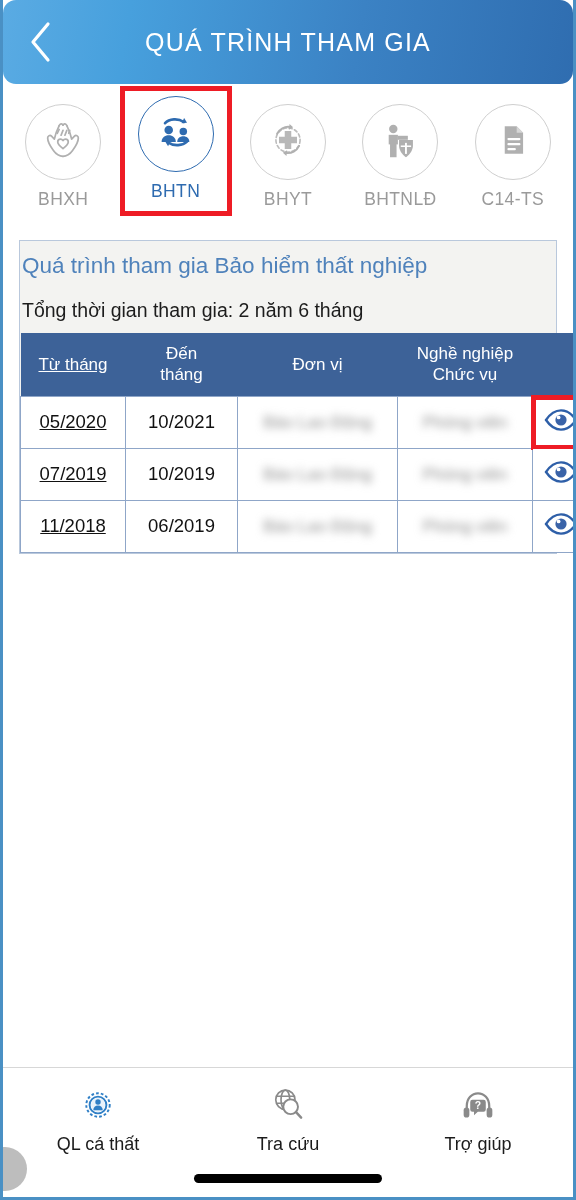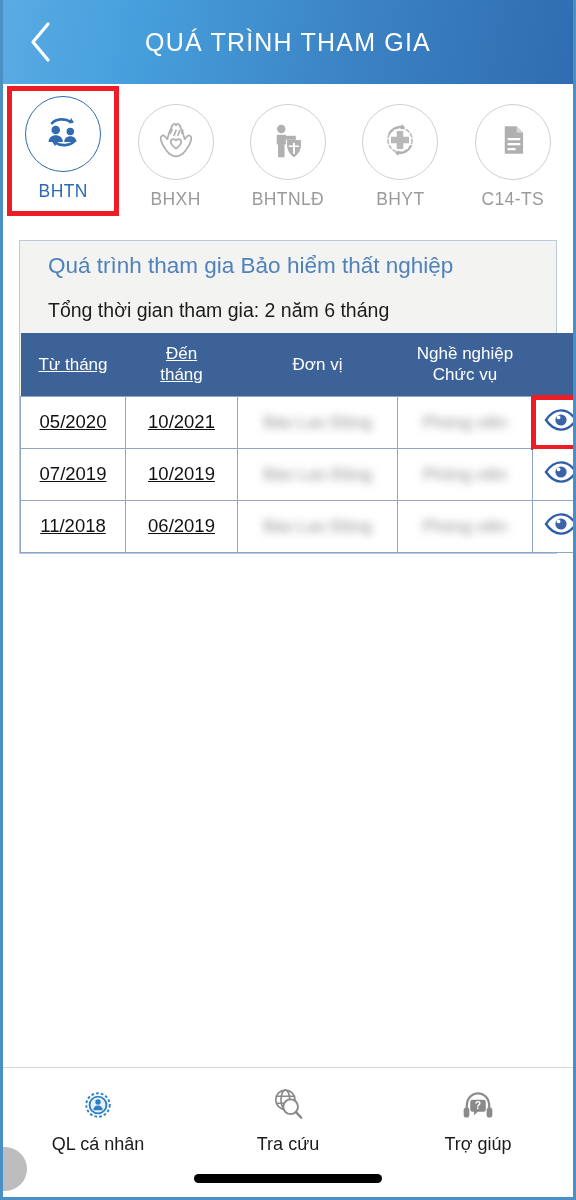--- a/index.html
+++ b/index.html
@@ -25,20 +25,21 @@
   }
 
   
   .appbar {
     position: relative;
     height: 84px;
     background: linear-gradient(100deg, #5aabe3 0%, #47a0dd 22%, #3b82c4 62%, #2f6db0 100%);
     display: flex;
     align-items: center;
     padding: 0 14px;
+    border-radius: 13px;
   }
   .back-btn {
     width: 46px;
     height: 60px;
     display: flex;
     align-items: center;
     justify-content: center;
     flex: 0 0 auto;
   }
   .back-btn svg { display: block; }
@@ -95,21 +96,21 @@
     padding: 6px 0 10px 0;
     margin-top: -8px;
   }
 
   
   .card {
     margin: 14px 16px 0 16px;
     border: 1.5px solid #b9c8dc;
     background: #f3f3f1;
   }
-  .card-head { padding: 12px 14px 11px 28px; }
+  .card-head { padding: 12px 14px 11px 2px; }
   .card-title {
     color: #4f82bb;
     font-size: 22.5px;
     font-weight: 400;
     line-height: 1.16;
   }
   .card-sub {
     color: #1c1c1c;
     font-size: 19.5px;
     margin-top: 20px;
@@ -136,21 +137,21 @@
     border: 1px solid #8fa6c8;
     height: 52px;
     text-align: center;
     font-size: 18.5px;
     color: #111;
     background: #ffffff;
     padding: 0;
     vertical-align: middle;
   }
   .col-from  { width: 105px; text-decoration: underline; }
-  .col-to    { width: 112px; text-decoration: underline; }
+  .col-to    { width: 112px; }
   .col-unit  { width: 160px; margin-top: 17px; }
   .col-job   { width: 135px; }
   .col-act   { width: 56px; }
 
   
   .blur {
     display: inline-block;
     color: #8e8e8e;
     font-size: 17px;
     filter: blur(4.2px);
@@ -232,102 +233,102 @@
       <span>
         <svg width="26" height="44" viewBox="0 0 26 44" aria-hidden="true">
           <path d="M21 4 L6 22 L21 40" fill="none" stroke="#ffffff" stroke-width="3.2" stroke-linecap="round" stroke-linejoin="round"></path>
         </svg>
       </span>
     </div>
     <div class="appbar-title">QUÁ TRÌNH THAM GIA</div>
   </div>
 
   <div class="tabstrip">
-
-    <div class="tab active">
-      <div class="circ">
-        <span>
-          <svg width="50" height="50" viewBox="0 0 48 48" aria-hidden="true">
-            <g fill="#2e6bb0">
-              <circle cx="17" cy="22" r="4.1"></circle>
-              <path d="M10.2 33.5 C10.2 29.6 13.2 27.2 17 27.2 C20.8 27.2 23.8 29.6 23.8 33.5 Z"></path>
-              <circle cx="31" cy="23.5" r="3.6"></circle>
-              <path d="M25.2 33.5 C25.2 30.1 27.7 28.1 31 28.1 C34.3 28.1 36.8 30.1 36.8 33.5 Z"></path>
-            </g>
-            <g fill="none" stroke="#2e6bb0" stroke-width="2.6" stroke-linecap="round">
-              <path d="M13.5 15.5 C17.5 11.2 26 10.6 31.5 14.4"></path>
-              <path d="M34.5 33.2 C30.5 37.2 22 37.8 16.6 34.2"></path>
-            </g>
-            <g fill="#2e6bb0">
-              <path d="M31.8 10.6 L34.6 15.2 L29.4 15.6 Z"></path>
-              <path d="M16.4 37.6 L13.6 33.1 L18.8 32.7 Z"></path>
-            </g>
-          </svg>
-        </span>
-      </div>
-      <div class="lbl">BHTN</div>
-    </div>
 
     <div class="tab">
       <div class="circ">
         <span>
           <svg width="46" height="46" viewBox="0 0 48 48" aria-hidden="true">
             <g fill="none" stroke="#b0b0b0" stroke-width="1.8" stroke-linejoin="round" stroke-linecap="round">
               <path d="M20 9 C18 13 16 18 15 23 L12 20 C10.5 18.5 8 19.5 8 22 C8 25 11 31 14 35 C16.5 38.5 20 41 24 41"></path>
               <path d="M28 9 C30 13 32 18 33 23 L36 20 C37.5 18.5 40 19.5 40 22 C40 25 37 31 34 35 C31.5 38.5 28 41 24 41"></path>
               <path d="M20 9 C21 7 23 6.5 24 8.5"></path>
               <path d="M28 9 C27 7 25 6.5 24 8.5"></path>
               <path d="M18 17 L20 13 M22 19 L24 14 M26 19 L28 14 M30 17 L31 14"></path>
               <path d="M24 33 C21 30.5 18.5 28.5 18.5 26 C18.5 24 20 23 21.4 23 C22.6 23 23.5 23.8 24 24.6 C24.5 23.8 25.4 23 26.6 23 C28 23 29.5 24 29.5 26 C29.5 28.5 27 30.5 24 33 Z"></path>
             </g>
           </svg>
         </span>
       </div>
       <div class="lbl">BHXH</div>
     </div>
 
+    <div class="tab active">
+      <div class="circ">
+        <span>
+          <svg width="50" height="50" viewBox="0 0 48 48" aria-hidden="true">
+            <g fill="#2e6bb0">
+              <circle cx="17" cy="22" r="4.1"></circle>
+              <path d="M10.2 33.5 C10.2 29.6 13.2 27.2 17 27.2 C20.8 27.2 23.8 29.6 23.8 33.5 Z"></path>
+              <circle cx="31" cy="23.5" r="3.6"></circle>
+              <path d="M25.2 33.5 C25.2 30.1 27.7 28.1 31 28.1 C34.3 28.1 36.8 30.1 36.8 33.5 Z"></path>
+            </g>
+            <g fill="none" stroke="#2e6bb0" stroke-width="2.6" stroke-linecap="round">
+              <path d="M13.5 15.5 C17.5 11.2 26 10.6 31.5 14.4"></path>
+              <path d="M34.5 33.2 C30.5 37.2 22 37.8 16.6 34.2"></path>
+            </g>
+            <g fill="#2e6bb0">
+              <path d="M31.8 10.6 L34.6 15.2 L29.4 15.6 Z"></path>
+              <path d="M16.4 37.6 L13.6 33.1 L18.8 32.7 Z"></path>
+            </g>
+          </svg>
+        </span>
+      </div>
+      <div class="lbl">BHTN</div>
+    </div>
+
+    <div class="tab">
+      <div class="circ">
+        <span>
+          <svg width="46" height="46" viewBox="0 0 48 48" aria-hidden="true">
+            <path d="M20.6 14.6 h6.8 v6 h6 v6.8 h-6 v6 h-6.8 v-6 h-6 v-6.8 h6 z" fill="#b8b8b8"></path>
+            <g fill="none" stroke="#bdbdbd" stroke-width="1.7" stroke-linecap="round" stroke-dasharray="3.4 2.6">
+              <circle cx="24" cy="24" r="12.6"></circle>
+            </g>
+            <g fill="none" stroke="#b0b0b0" stroke-width="2" stroke-linecap="round">
+              <path d="M12.6 17.5 C15 12.5 20.5 9.6 26 10.4"></path>
+              <path d="M35.6 30.2 C33.2 35.4 27.6 38.4 22 37.6"></path>
+            </g>
+            <g fill="#b0b0b0">
+              <path d="M25.6 7.3 L29.4 10.8 L24.9 13.3 Z"></path>
+              <path d="M22.4 40.7 L18.6 37.2 L23.1 34.7 Z"></path>
+            </g>
+          </svg>
+        </span>
+      </div>
+      <div class="lbl">BHYT</div>
+    </div>
+
     <div class="tab">
       <div class="circ">
         <span>
           <svg width="46" height="46" viewBox="0 0 48 48" aria-hidden="true">
             <g fill="#b0b0b0">
               <circle cx="17" cy="12.5" r="4.4"></circle>
               <path d="M12.2 18.6 h9.6 v10 h-9.6 z"></path>
               <path d="M13.6 28 h6.8 v14 h-6.8 z"></path>
               <path d="M21.6 19.6 h10.6 v4.2 h-10.6 z"></path>
               <path d="M23 24 L37.5 24 L37.5 30 C37.5 36 32 41 30.2 42 C28.4 41 23 36 23 30 Z"></path>
             </g>
             <path d="M30.2 27 L30.2 38.5" stroke="#ffffff" stroke-width="2" fill="none"></path>
             <path d="M24.8 30.5 L35.6 30.5" stroke="#ffffff" stroke-width="1.6" fill="none"></path>
           </svg>
         </span>
       </div>
       <div class="lbl">BHTNLĐ</div>
-    </div>
-
-    <div class="tab">
-      <div class="circ">
-        <span>
-          <svg width="46" height="46" viewBox="0 0 48 48" aria-hidden="true">
-            <path d="M20.6 14.6 h6.8 v6 h6 v6.8 h-6 v6 h-6.8 v-6 h-6 v-6.8 h6 z" fill="#b8b8b8"></path>
-            <g fill="none" stroke="#bdbdbd" stroke-width="1.7" stroke-linecap="round" stroke-dasharray="3.4 2.6">
-              <circle cx="24" cy="24" r="12.6"></circle>
-            </g>
-            <g fill="none" stroke="#b0b0b0" stroke-width="2" stroke-linecap="round">
-              <path d="M12.6 17.5 C15 12.5 20.5 9.6 26 10.4"></path>
-              <path d="M35.6 30.2 C33.2 35.4 27.6 38.4 22 37.6"></path>
-            </g>
-            <g fill="#b0b0b0">
-              <path d="M25.6 7.3 L29.4 10.8 L24.9 13.3 Z"></path>
-              <path d="M22.4 40.7 L18.6 37.2 L23.1 34.7 Z"></path>
-            </g>
-          </svg>
-        </span>
-      </div>
-      <div class="lbl">BHYT</div>
     </div>
 
     <div class="tab">
       <div class="circ">
         <span>
           <svg width="44" height="44" viewBox="0 0 48 48" aria-hidden="true">
             <path d="M15 9 h13 l7 7 v23 h-20 z" fill="#b0b0b0"></path>
             <path d="M28 9 v7 h7 z" fill="#d6d6d6"></path>
             <g stroke="#ffffff" stroke-width="2.3" stroke-linecap="round">
               <path d="M19 23 h12"></path>
@@ -444,21 +445,21 @@
             <circle cx="24" cy="24" r="13.4" stroke-dasharray="3.1 2.4"></circle>
             <circle cx="24" cy="24" r="9.6"></circle>
           </g>
           <circle cx="24" cy="24" r="8" fill="#e8f2fb"></circle>
           <g fill="#2f7fc6">
             <circle cx="24" cy="20.6" r="3.1"></circle>
             <path d="M18.6 30 C18.6 26.4 21 24.6 24 24.6 C27 24.6 29.4 26.4 29.4 30 Z"></path>
           </g>
         </svg>
       </div>
-      <div class="nlbl">QL cá nhân</div>
+      <div class="nlbl">QL cá thất</div>
     </div>
 
 
     <div class="navitem">
       <div class="nico">
         <svg width="42" height="42" viewBox="0 0 48 48" aria-hidden="true">
           <g fill="none" stroke="#8a8a8a" stroke-width="1.9">
             <circle cx="21" cy="18" r="11"></circle>
             <ellipse cx="21" cy="18" rx="5" ry="11"></ellipse>
             <path d="M10.5 14 h21 M10.5 22 h21"></path>

